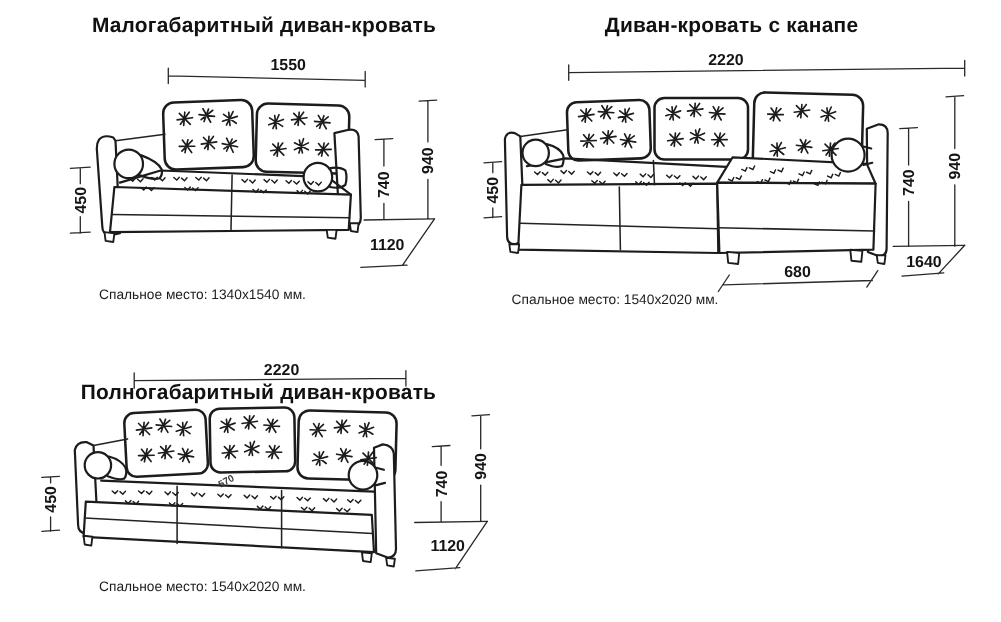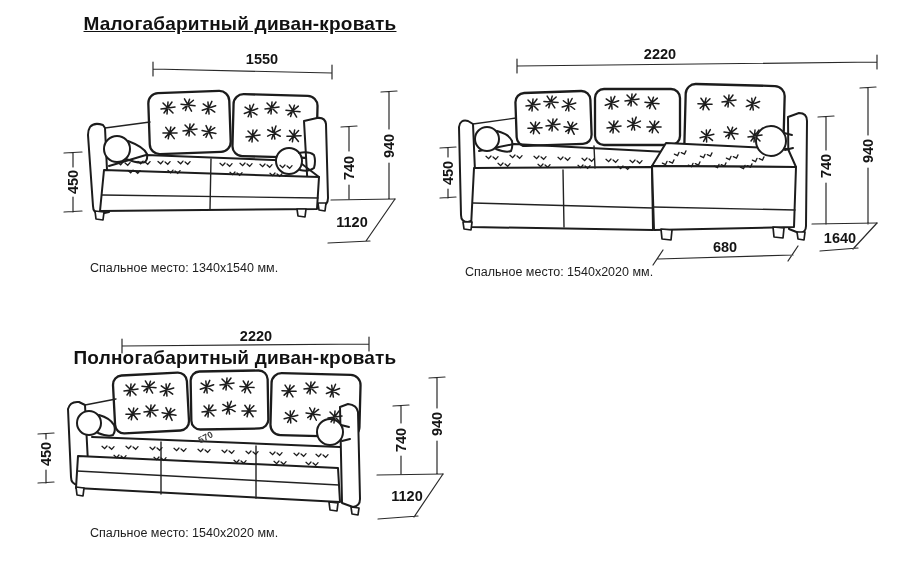--- a/index.html
+++ b/index.html
@@ -26,21 +26,22 @@
   text.dimtxt{font-family:"Liberation Sans",sans-serif;font-size:14.5px;font-weight:600;
     fill:#141414;stroke:none;}
   text.dimtxt-small{font-family:"Liberation Sans",sans-serif;font-size:9px;font-weight:600;
     fill:#3a3a3a;stroke:none;}
 </style>
 </head>
 <body>
 
 <div class="canvas">
 
-  <div class="fig-title" style="left:70px;top:13px;width:340px;text-decoration:underline;">Малогабаритный диван-кровать</div>
+  <div class="fig-title" style="left:70px;top:13px;width:340px;">Малогабаритный диван-кровать</div>
+  <div class="fig-title" style="left:500px;top:13px;width:330px;">Диван-кровать с канапе</div>
   <div class="fig-title" style="left:65px;top:299px;width:340px;margin-top:48px;">Полногабаритный диван-кровать</div>
 
   <div class="fig-caption" style="left:90px;top:261px;">Спальное место: 1340x1540 мм.</div>
   <div class="fig-caption" style="left:465px;top:265px;">Спальное место: 1540x2020 мм.</div>
   <div class="fig-caption" style="left:90px;top:526px;">Спальное место: 1540x2020 мм.</div>
 
   <svg class="art" width="910" height="565" viewBox="0 0 910 565">
     <defs>
       <g id="star">
         <path d="M-7 1 L7 -1 M-5 -5 L5 5 M4 -6 L-4 5 M0 -6 L-1 6"></path>

